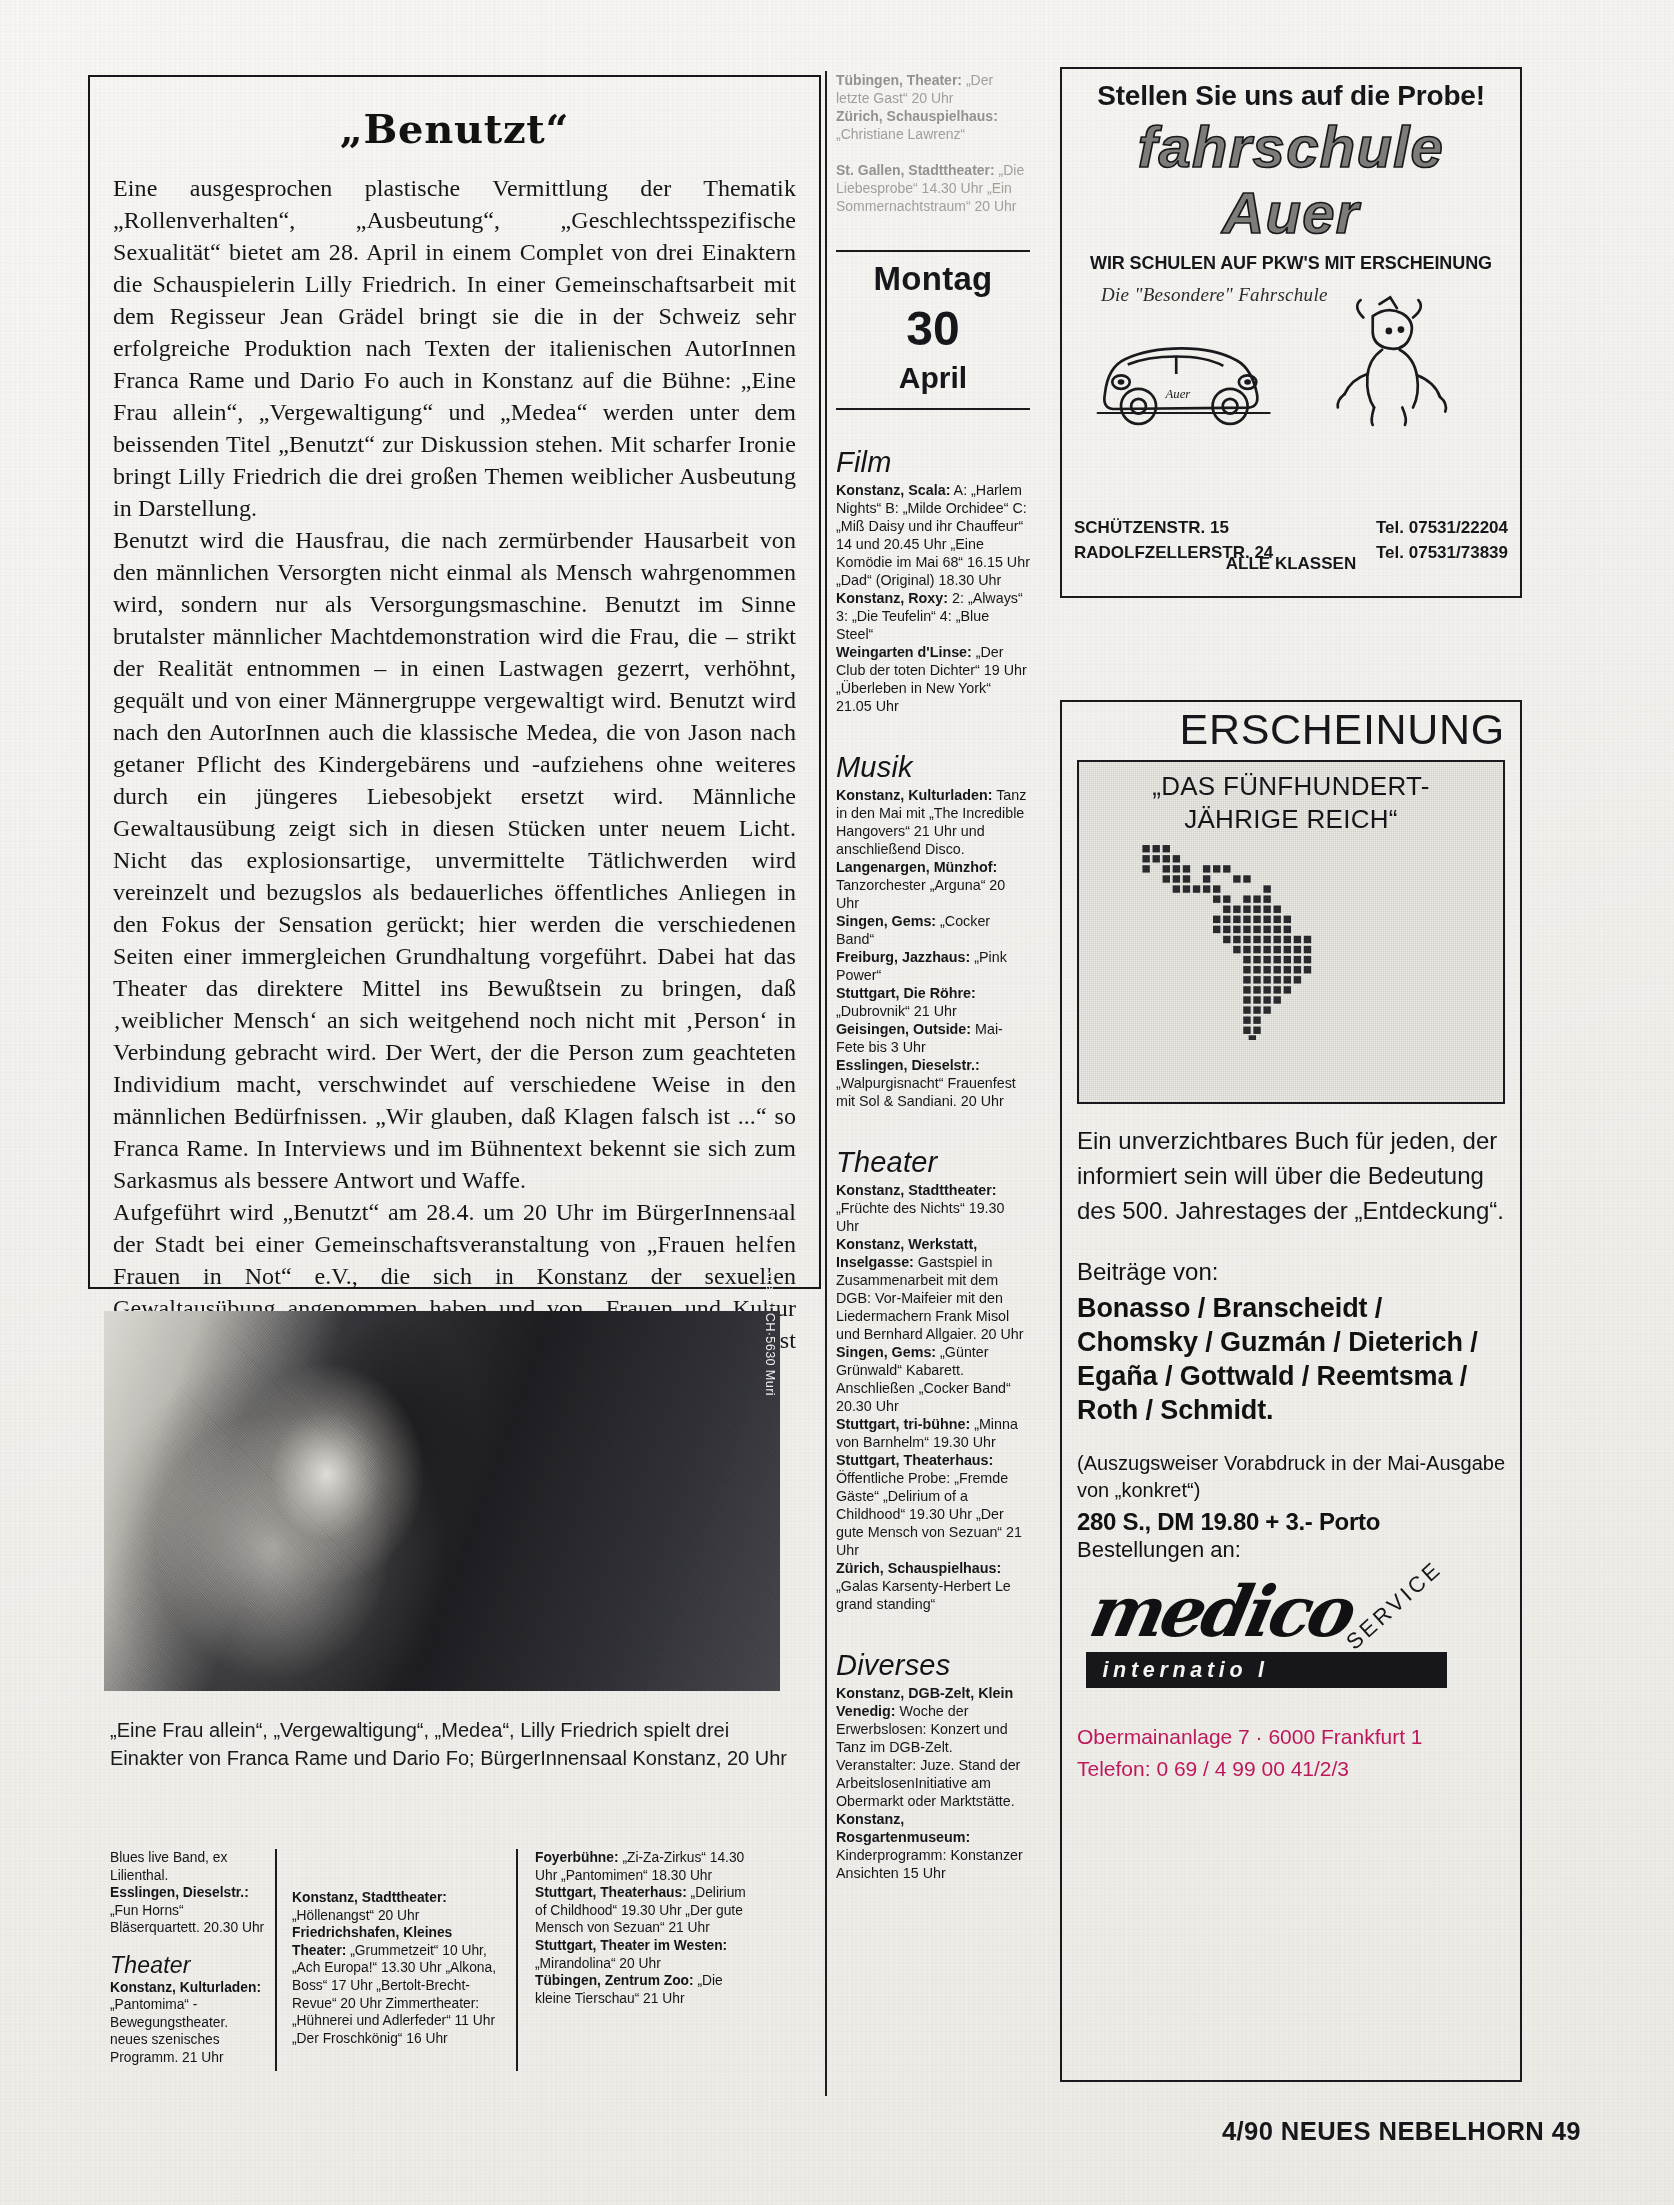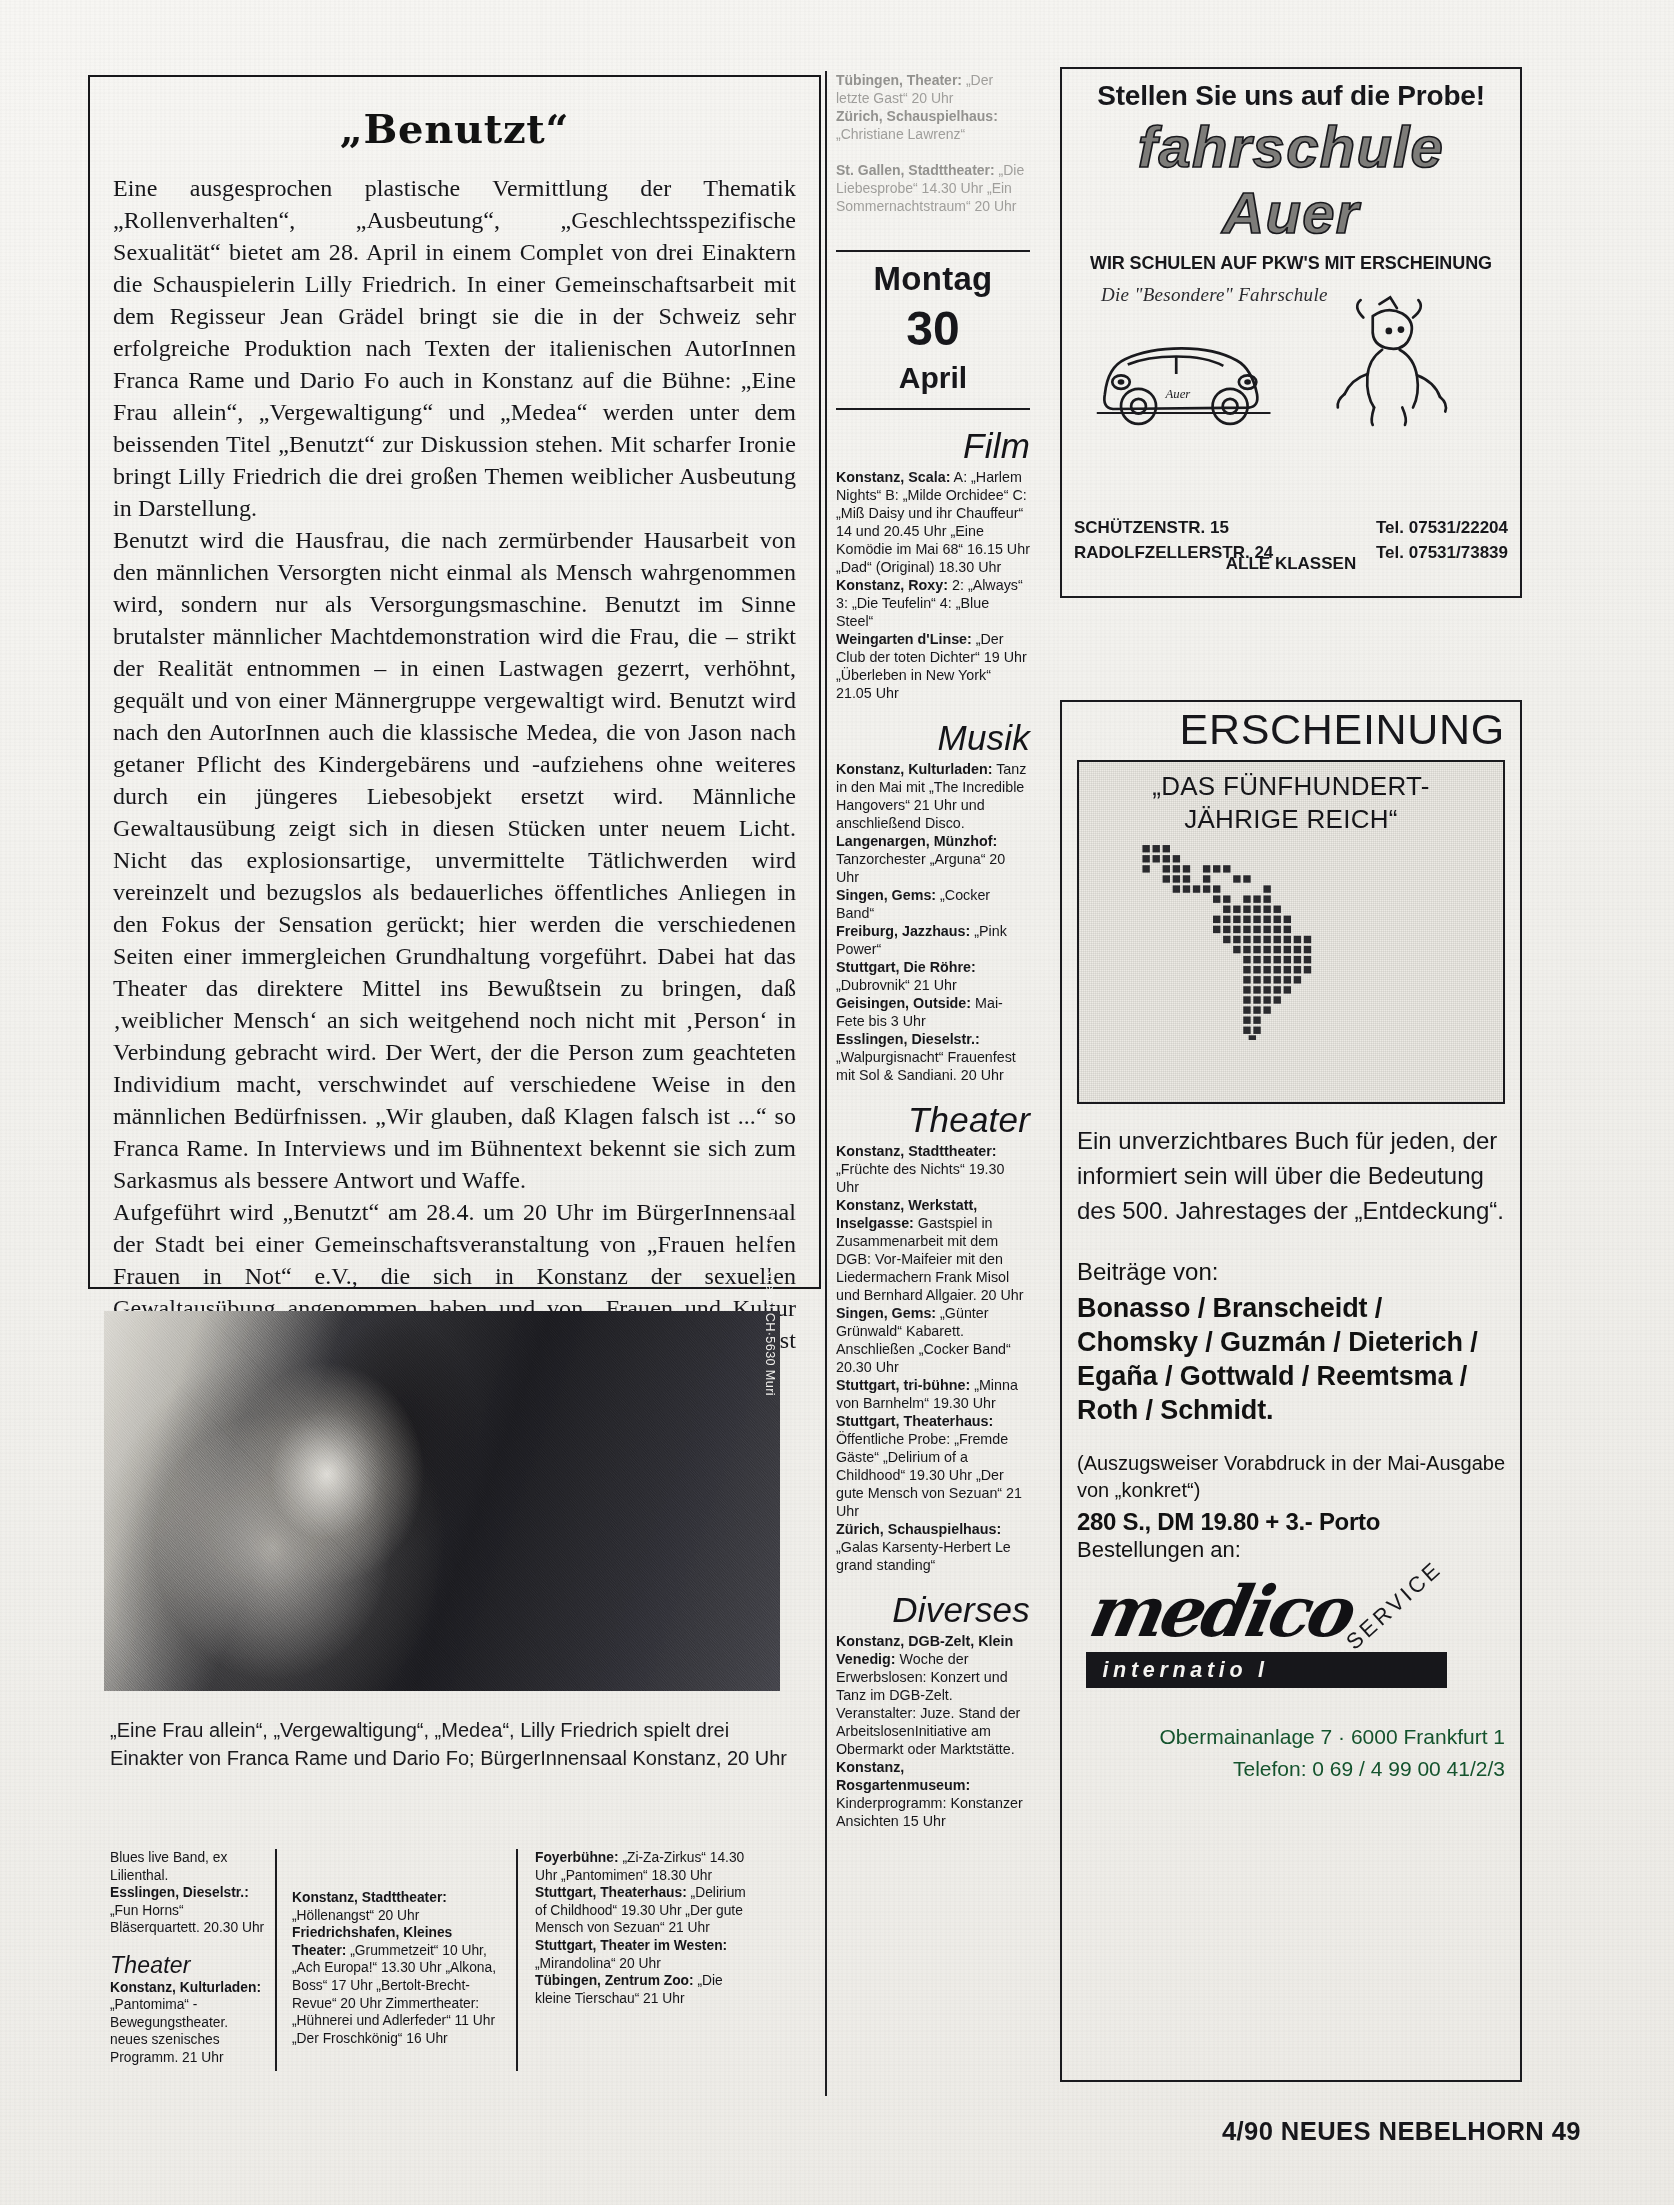--- a/index.html
+++ b/index.html
@@ -115,22 +115,22 @@
   .daybox{
     margin-top:35px; border-top:2.7px solid #1a1a1e; padding-top:6.7px; text-align:center;
   }
   .day-name{ font-family:"Liberation Sans", sans-serif; font-size:33px; font-weight:bold; letter-spacing:0.3px; color:#17171b; line-height:42px;}
   .day-num{ font-family:"Liberation Sans", sans-serif; font-size:48px; font-weight:bold; color:#17171b; line-height:58px; }
   .day-month{ font-family:"Liberation Sans", sans-serif; font-size:30px; font-weight:bold; color:#17171b; line-height:39px;}
   .daybox-bottom{ border-bottom:2.7px solid #1a1a1e; height:9.4px; margin-top:1.3px;}
   .sec-title{
     font-family:"Liberation Sans", sans-serif;
     font-style:italic; font-weight:normal;
-    font-size:35px; color:#141418;
-    margin:16px 0 2px 0; letter-spacing:0.2px;text-align:right;
+    font-size:29px; color:#141418;
+    margin:36px 0 2px 0; letter-spacing:0.2px;
   }
   .listing{
     font-family:"Liberation Sans", sans-serif;
     font-size:14.3px; line-height:18px; color:#16161a;
   }
   .listing b{ font-weight:bold; }
 
   
   .ad-fahrschule{
     position:absolute; left:1060px; top:67px; width:462px; height:531px;
@@ -217,21 +217,21 @@
     color:#f4f3f0; font-style:italic; font-weight:bold; font-size:21.5px;
     letter-spacing:4.7px; line-height:36px; padding-left:16px; display:block;
     font-family:"Liberation Sans", sans-serif;
   }
   .medico-service{
     position:absolute; left:264px; top:62px;
     font-size:22px; letter-spacing:3.4px; color:#17171b;
     transform:rotate(-42deg); transform-origin:left top;
     font-family:"Liberation Sans", sans-serif;
   }
-  .medico-addr{ font-size:21px; line-height:28px; margin-top:4px; color:#14532d;text-align:right;}
+  .medico-addr{ font-size:21px; line-height:28px; margin-top:4px; color:#be185d;}
 
   .footer{
     position:absolute; right:93px; bottom:59px;
     font-family:"Liberation Sans", sans-serif;
     font-size:25.6px; font-weight:bold; letter-spacing:0.4px; color:#17171b;
   }
 
   
   .fs-art svg{ position:absolute; }
 </style>

